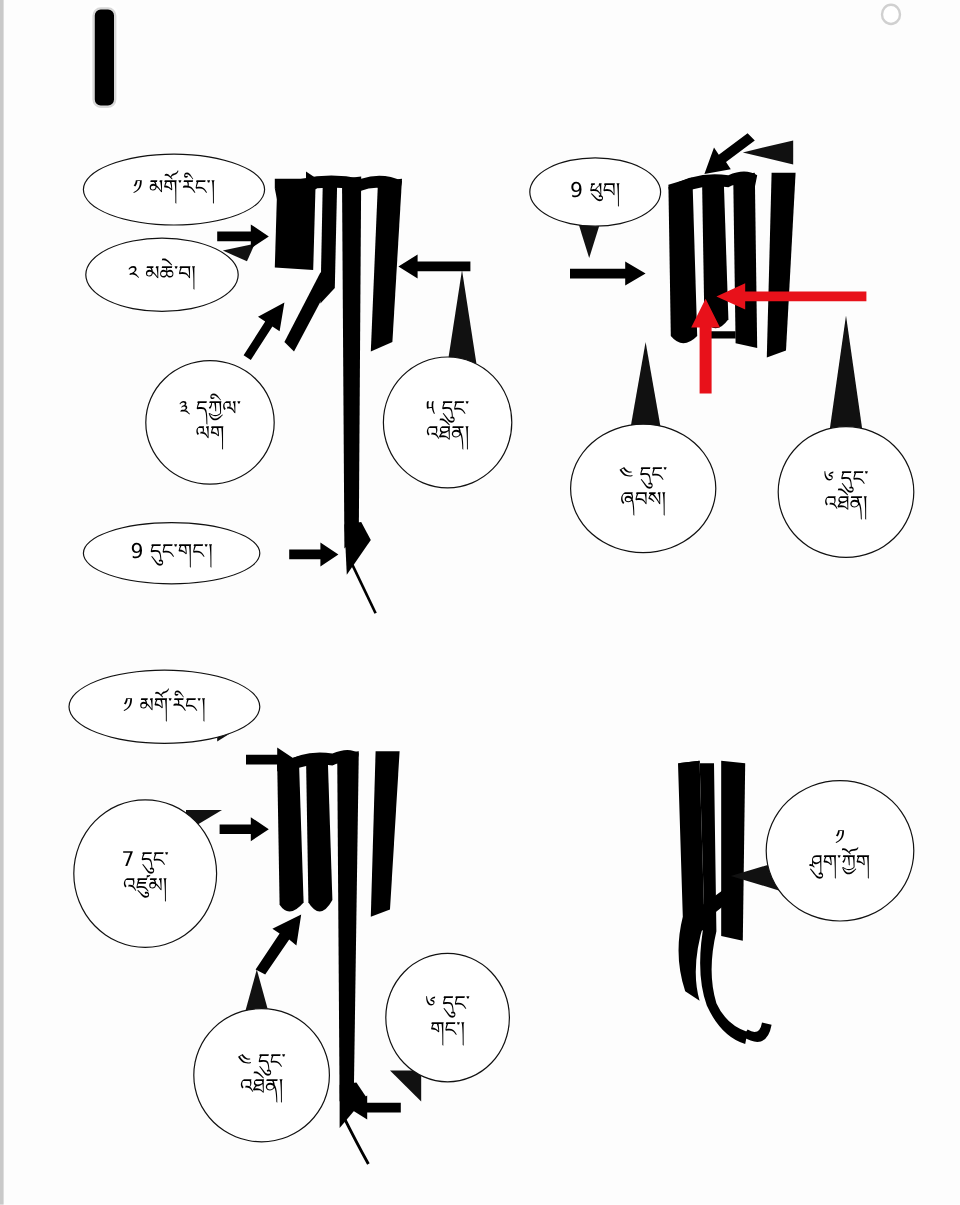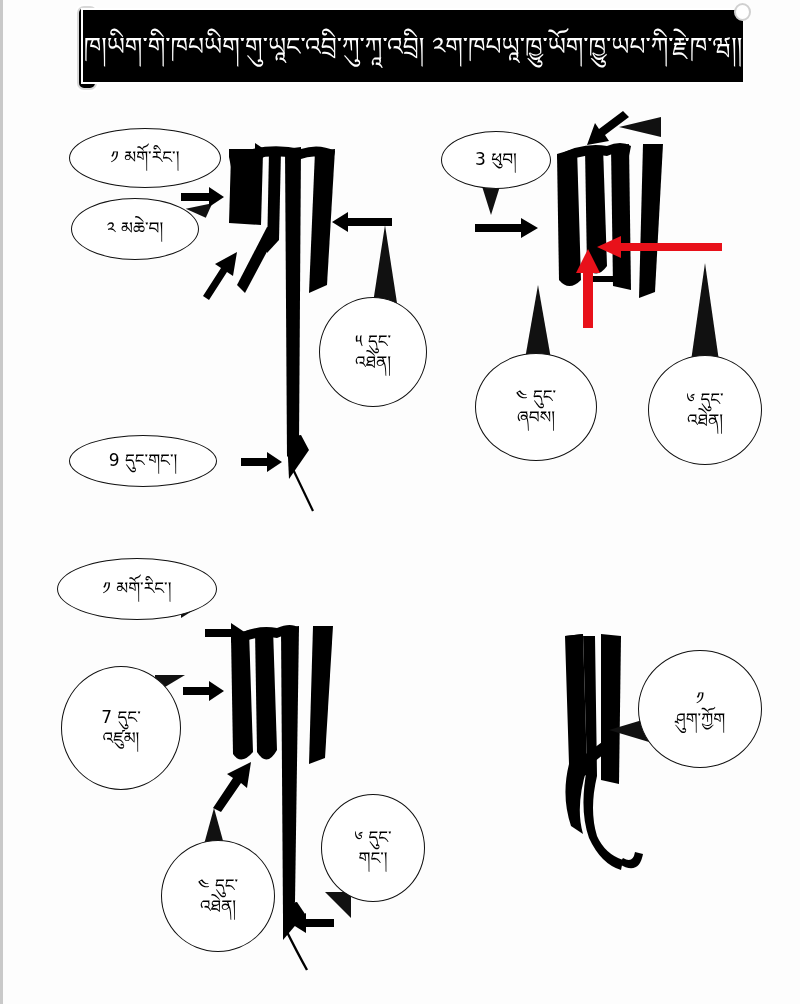--- a/index.html
+++ b/index.html
@@ -67,23 +67,20 @@
   
   .glyph{position:absolute;z-index:2;}
   .glyph svg{display:block;overflow:visible;}
 </style>
 </head>
 <body>
 
 <div id="page">
 
   <div class="banner-clip-l"></div>
-  <div class="banner">
-    <div class="banner-text">ཁ།ཡིག་གི་ཁཔཡིག་གུ་ཡཱང་འབྲི་ཀུ་ཀཱ་འབྲི།  ༢ག་ཁཔཡཱ་ཁྱུ་ཡོག་ཁྱུ་ཡཔ་ཀི་རྗེ་ཁ་ཝ།།</div>
-  </div>
   <div class="banner-clip-r"></div>
 
   <div class="panel" style="left:0;top:95px;width:440px;height:430px;">
 
     <div class="glyph" style="left:220px;top:50px;">
       <svg width="120" height="370" viewBox="0 0 120 370">
 
         <path d="M8,10 L40,8 L38,80 L6,78 Z" fill="#000"></path>
 
         <path d="M46,6 L58,6 L56,95 L44,108 Z" fill="#000"></path>
@@ -115,20 +112,24 @@
     </div>
     <div class="arrow" style="left:178px;top:91px;">
       <svg width="44" height="22" viewBox="0 0 44 22">
         <path d="M0,7 L28,7 L28,1 L43,11 L28,21 L28,15 L0,15 Z" fill="#000"></path>
       </svg>
     </div>
 
     <div style="position:absolute;left:185px;top:103px;width:0;height:0;
                 border-left:22px solid transparent;border-bottom:16px solid #111;transform:rotate(24deg);z-index:4;"></div>
 
+    <div class="bubble" style="left:118px;top:205px;width:108px;height:104px;border-radius:50%;">
+      <span class="ln">༣ དཀྱིལ་</span>
+      <span class="ln">ལག</span>
+    </div>
     <div class="arrow" style="left:196px;top:153px;">
       <svg width="44" height="50" viewBox="0 0 44 50">
         <path d="M4,48 L22,20 L16,16 L38,4 L34,28 L28,24 L10,52 Z" fill="#000"></path>
       </svg>
     </div>
 
     <div class="bubble oval" style="left:316px;top:202px;width:108px;height:110px;">
       <span class="ln">༥ དུང་</span>
       <span class="ln">འཐེན།</span>
     </div>
@@ -163,21 +164,21 @@
 
         <path d="M92,4 L112,4 L104,152 L88,158 Z" fill="#000"></path>
 
         <path d="M6,16 Q30,2 56,6 Q70,0 80,6 L78,16 Q68,10 56,16 Q30,12 8,26 Z" fill="#000"></path>
 
         <path d="M34,136 L62,136 L62,142 L34,142 Z" fill="#000"></path>
       </svg>
     </div>
 
     <div class="bubble oval" style="left:18px;top:36px;width:110px;height:58px;">
-      <span class="ln">3 ཕུབ།</span>
+      <span class="ln">9 ཕུབ།</span>
     </div>
     <div style="position:absolute;left:58px;top:88px;width:0;height:0;
                 border-left:10px solid transparent;border-right:10px solid transparent;border-top:32px solid #111;z-index:3;"></div>
     <div class="arrow" style="left:52px;top:122px;">
       <svg width="64" height="22" viewBox="0 0 64 22">
         <path d="M0,7 L46,7 L46,1 L63,11 L46,21 L46,15 L0,15 Z" fill="#000"></path>
       </svg>
     </div>
 
     <div style="position:absolute;left:196px;top:22px;width:0;height:0;

